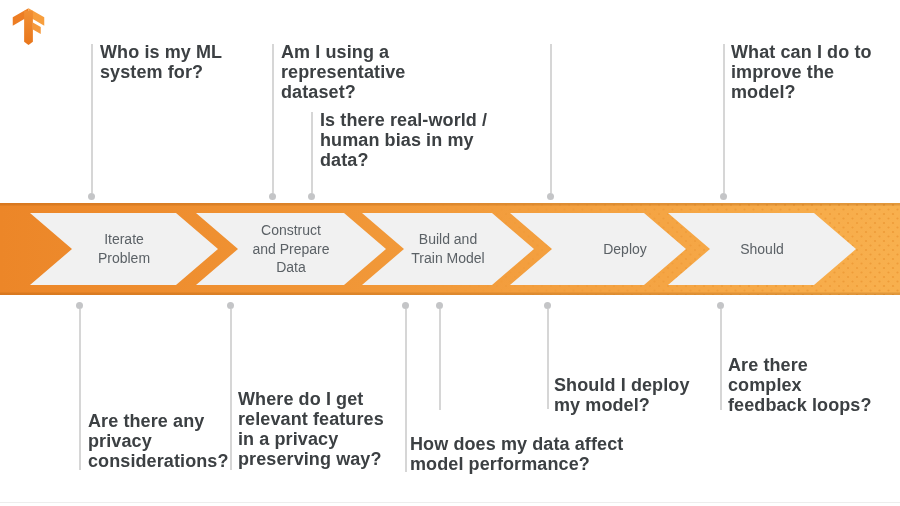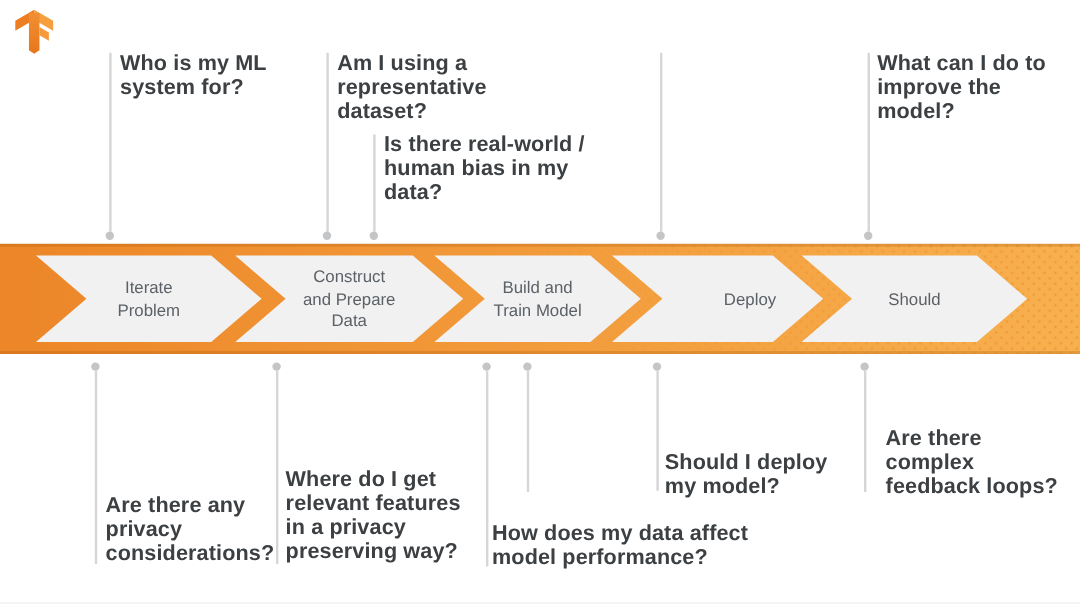--- a/index.html
+++ b/index.html
@@ -118,18 +118,18 @@
 privacy
 considerations?</div>
   <div class="question" style="left:238px;top:389px;width:160px;">Where do I get
 relevant features
 in a privacy
 preserving way?</div>
   <div class="question" style="left:410px;top:434px;width:220px;">How does my data affect
 model performance?</div>
   <div class="question" style="left:554px;top:375px;width:140px;">Should I deploy
 my model?</div>
-  <div class="question" style="left:728px;top:355px;width:150px;margin-left:10px;">Are there
+  <div class="question" style="left:728px;top:355px;width:150px;">Are there
 complex
 feedback loops?</div>
 
   <div class="bottom-divider"></div>
 </div>
 
 </body></html>

